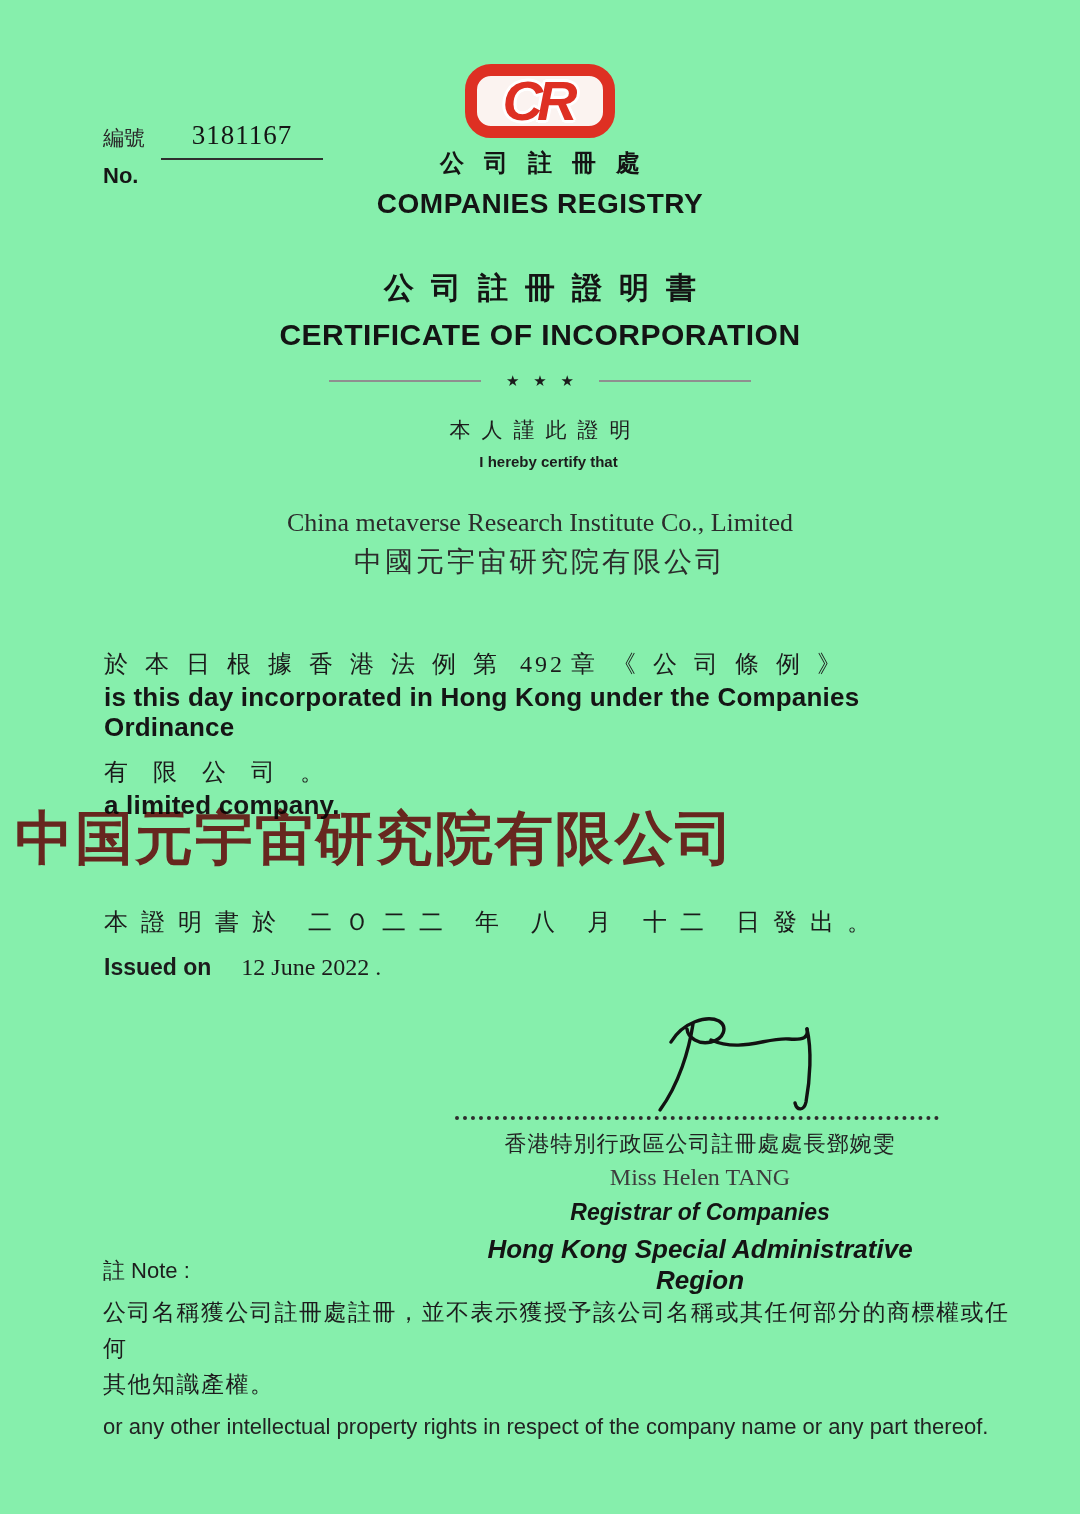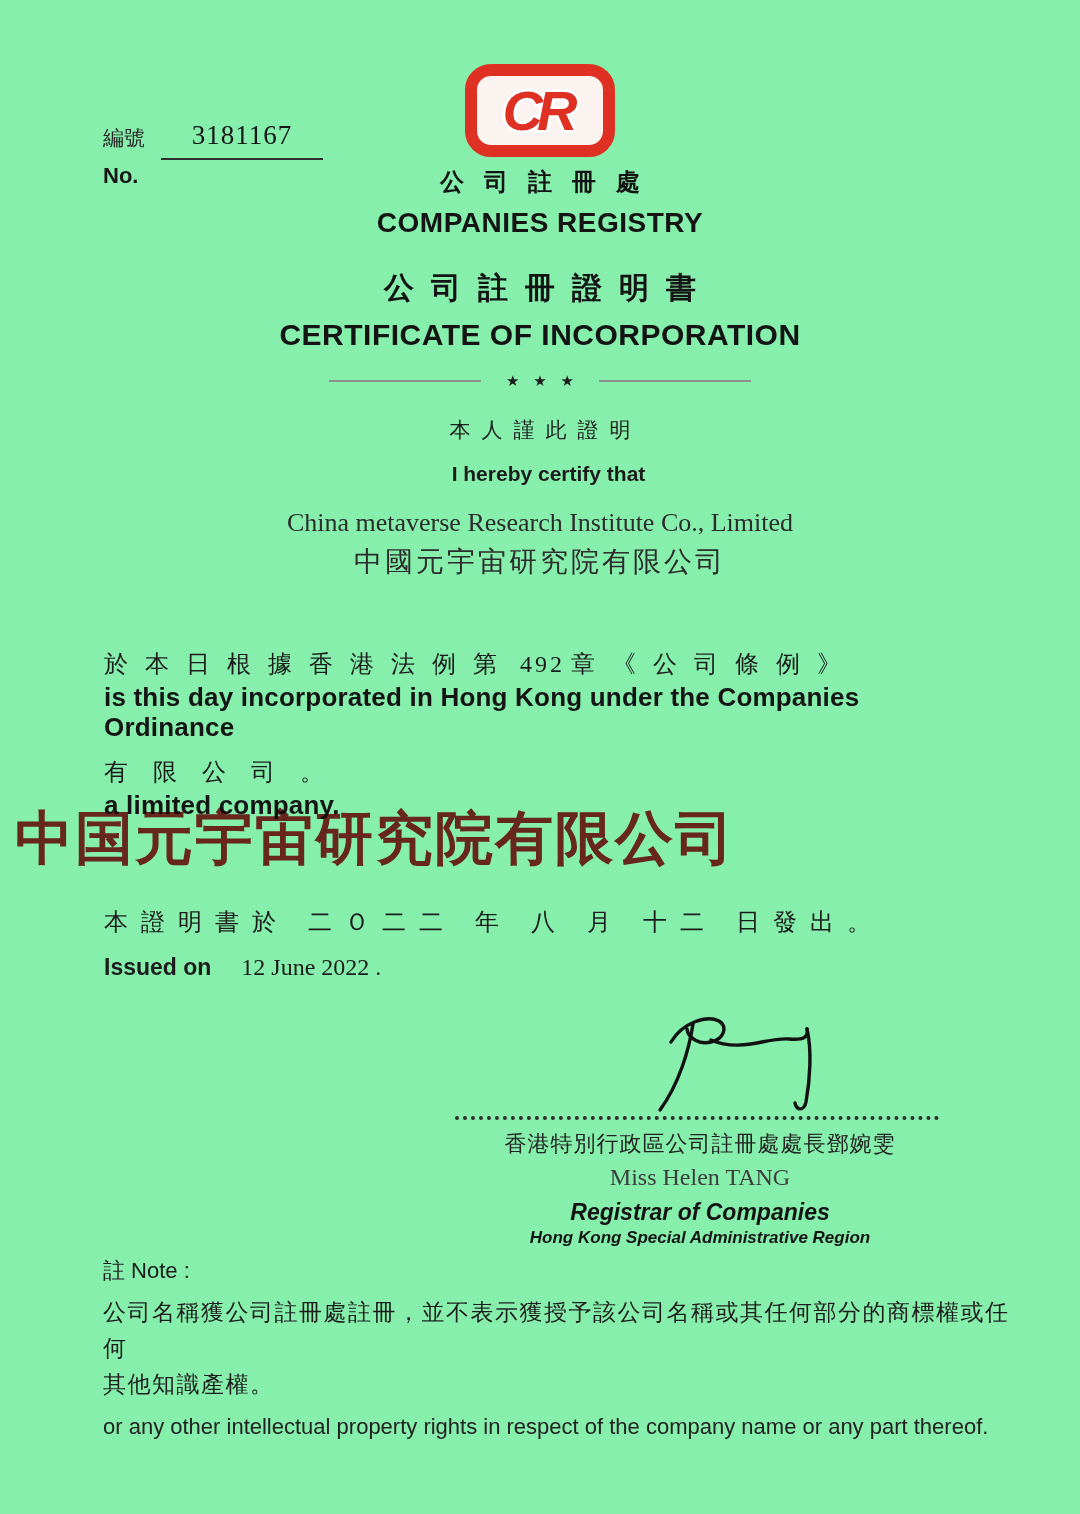--- a/index.html
+++ b/index.html
@@ -15,21 +15,21 @@
   .no-block { position:absolute; left:103px; top:120px; display:flex; gap:16px; }
   .no-labels { display:flex; flex-direction:column; gap:11px; padding-top:4px; }
   .no-label-zh { font-size:21px; color:#2a2a2a; }
   .no-label-en { font-family:"Liberation Sans",sans-serif; font-weight:bold; font-size:22px; color:#161616; }
   .no-value { width:162px; text-align:center; font-size:27px; letter-spacing:1px;
               border-bottom:2px solid #2f2f2f; height:40px; color:#151515; }
 
   
   .logo-block { position:absolute; left:0; right:0; top:64px;
                 display:flex; flex-direction:column; align-items:center; gap:9px; }
-  .cr-badge { width:150px; height:93px; border:12px solid #de3023; border-radius:26px;
+  .cr-badge { width:150px; height:74px; border:12px solid #de3023; border-radius:26px;
               background:#fbf3f0; display:flex; align-items:center; justify-content:center; }
   .cr-text { font-family:"Liberation Sans","DejaVu Sans",sans-serif; font-weight:900; font-style:italic;
              font-size:56px; color:#de3023; letter-spacing:-6px; padding-right:6px; line-height:1;
              text-shadow:-2px -2px 0 #fff, 2px -2px 0 #fff, -2px 2px 0 #fff, 2px 2px 0 #fff,
                           0 -3px 0 #fff, 0 3px 0 #fff, -3px 0 0 #fff, 3px 0 0 #fff; }
   .registry-zh { font-size:24px; font-weight:600; letter-spacing:20px; margin-left:20px; color:#141414; }
   .registry-en { font-family:"Liberation Sans",sans-serif; font-weight:bold; font-size:28px;
                  letter-spacing:0.5px; color:#141414; }
 
   
@@ -40,21 +40,21 @@
 
   
   .divider { position:absolute; left:0; right:0; top:372px; display:flex;
              align-items:center; justify-content:center; gap:20px; }
   .d-line { width:152px; height:2px; background:#8f8f8f; }
   .d-stars { font-size:15px; letter-spacing:5px; margin-left:5px; color:#1c1c1c; }
 
   
   .certify-block { position:absolute; left:0; right:0; top:416px; text-align:center; }
   .certify-zh { font-size:21px; letter-spacing:11px; margin-left:11px; color:#1d1d1d; }
-  .certify-en { font-family:"Liberation Sans",sans-serif; font-weight:bold; font-size:21px; margin-top:18px;padding-left:17px; }
+  .certify-en { font-family:"Liberation Sans",sans-serif; font-weight:bold; font-size:15px; margin-top:9px;padding-left:17px; }
 
   
   .company-block { position:absolute; left:0; right:0; top:508px; text-align:center; color:#2c2c2c; }
   .company-en { font-size:26px; }
   .company-zh { font-size:28px; letter-spacing:3px; margin-top:5px; }
 
   
   .body-block { position:absolute; left:104px; top:646px; width:860px; }
   .pair { margin-bottom:12px; }
   .b-zh { font-size:24px; line-height:36px; letter-spacing:17px; color:#1b1b1b; }
@@ -79,21 +79,21 @@
 
   
   .sig-block { position:absolute; left:455px; top:1012px; width:490px; text-align:center; z-index:2; }
   .sig-svg { display:block; margin:0 auto; transform:translateX(40px); }
   .dotline { margin-top:2px; border-top:4px dotted #2e2e2e; width:484px; }
   .sig-zh { margin-top:9px; font-size:22px; letter-spacing:1px; color:#222; }
   .sig-name { font-size:24px; color:#3d3d3d; margin-top:5px; }
   .sig-t1 { font-family:"Liberation Sans",sans-serif; font-weight:bold; font-style:italic;
             font-size:23px; margin-top:8px; color:#141414; }
   .sig-t2 { font-family:"Liberation Sans",sans-serif; font-weight:bold; font-style:italic;
-            font-size:17px; margin-top:2px; color:#141414; }
+            font-size:26px; margin-top:8px; color:#141414; }
 
   
   .note-block { position:absolute; left:103px; top:1256px; width:910px; }
   .note-label { font-family:"Liberation Sans",sans-serif; font-size:22px; color:#1d1d1d; }
   .note-zh { font-size:23px; line-height:36px; letter-spacing:1.5px; margin-top:9px; color:#1d1d1d; }
   .note-en { font-family:"Liberation Sans",sans-serif; font-size:22px; line-height:34px;
              margin-top:7px; color:#222; }
 </style>
 </head>
 <body>

